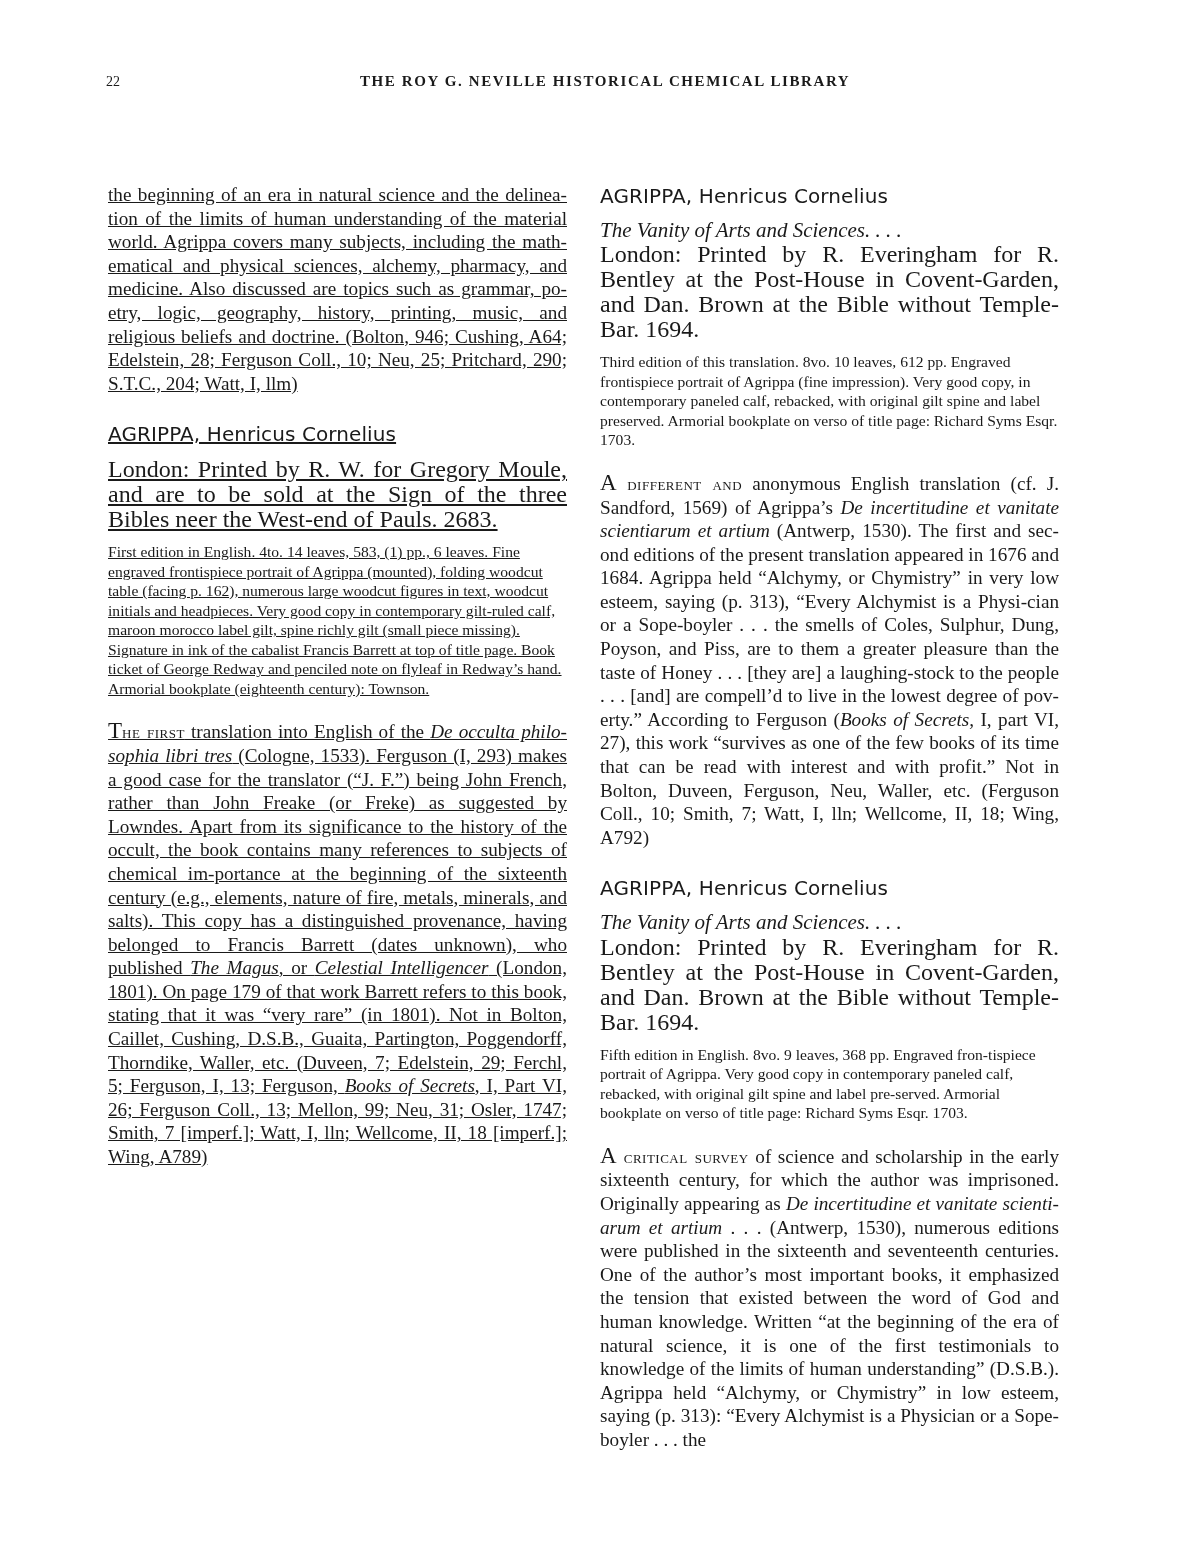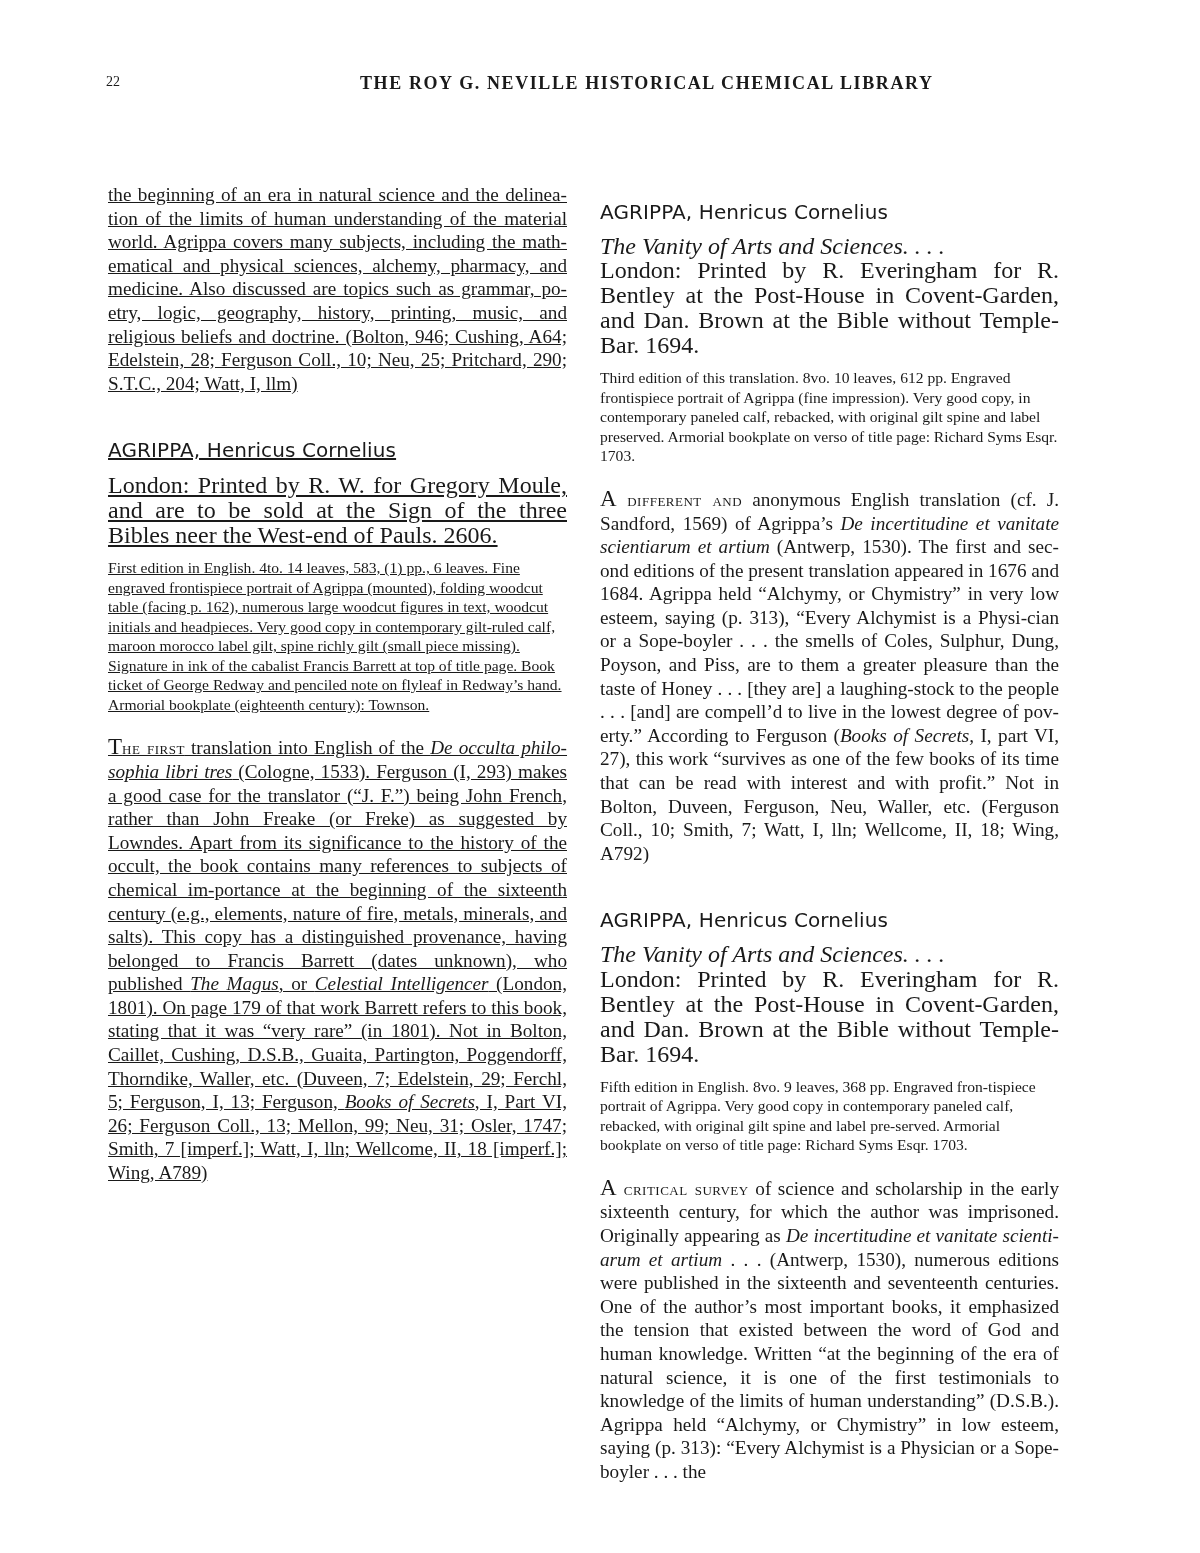--- a/index.html
+++ b/index.html
@@ -7,69 +7,69 @@
     width: 1200px; height: 1553px; position: relative; overflow: hidden;
     color: #1a1a1a;
     font-family: "Liberation Serif", "DejaVu Serif", serif;
   }
   .page-number {
     position: absolute; left: 106px; top: 70px;
     font-size: 14px; line-height: 24px;
   }
   .running-head {
     position: absolute; left: 360px; top: 73px;
-    font-size: 18px; letter-spacing: 1.6px; text-transform: uppercase;
+    font-size: 15px; letter-spacing: 1.6px; text-transform: uppercase;
     font-weight: 600;
   }
   .col {
     position: absolute; top: 183px; width: 459px;
   }
   .col-left { left: 108px; text-decoration: underline; }
   .col-right { left: 600px; }
   .body-text {
     font-size: 19.2px; line-height: 23.6px; text-align: justify;
     hyphens: manual; margin: 0;
   }
   .entry-heading {
     font-family: "DejaVu Sans", "Liberation Sans", sans-serif;
     font-size: 20px; line-height: 26px; margin: 0 0 10px 0; font-weight: normal;
     letter-spacing: 0.1px;
   }
   .title-italic {
-    font-style: italic; font-size: 24px; line-height: 23.4px; margin: 0;
+    font-style: italic; font-size: 21px; line-height: 23.4px; margin: 0;
   }
   .imprint {
     font-size: 24px; line-height: 25px; margin: 0; text-align: justify;
   }
   .desc {
     font-size: 15.6px; line-height: 19.5px; margin: 10px 0 0 0;
   }
   .commentary {
     font-size: 19.2px; line-height: 23.6px; text-align: justify; margin: 0;
   }
   .dropcap-first { font-size: 23px; }
   .smallcaps { font-variant: small-caps; letter-spacing: 0.5px; }
-  .entry { margin-top: 16px; }
+  .entry { margin-top: 0; }
   .gap-m { height: 21px; }
   .gap-l { height: 26px; }
   i { font-style: italic; }
 </style>
 </head>
 <body>
 
 <div class="page-number">22</div>
 <div class="running-head">THE ROY G. NEVILLE HISTORICAL CHEMICAL LIBRARY</div>
 
 <div class="col col-left">
   <p class="body-text">the beginning of an era in natural science and the delinea-tion of the limits of human understanding of the material world. Agrippa covers many subjects, including the math-ematical and physical sciences, alchemy, pharmacy, and medicine. Also discussed are topics such as grammar, po-etry, logic, geography, history, printing, music, and religious beliefs and doctrine. (Bolton, 946; Cushing, A64; Edelstein, 28; Ferguson Coll., 10; Neu, 25; Pritchard, 290; S.T.C., 204; Watt, I, llm)</p>
   <div class="gap-l"></div>
 
   <div class="entry">
     <h2 class="entry-heading">AGRIPPA, Henricus Cornelius</h2>
-    <p class="imprint">London: Printed by R. W. for Gregory Moule, and are to be sold at the Sign of the three Bibles neer the West-end of Pauls. 2606.</p>
+    <p class="imprint">London: Printed by R. W. for Gregory Moule, and are to be sold at the Sign of the three Bibles neer the West-end of Pauls. 2683.</p>
     <p class="desc">First edition in English. 4to. 14 leaves, 583, (1) pp., 6 leaves. Fine engraved frontispiece portrait of Agrippa (mounted), folding woodcut table (facing p. 162), numerous large woodcut figures in text, woodcut initials and headpieces. Very good copy in contemporary gilt-ruled calf, maroon morocco label gilt, spine richly gilt (small piece missing). Signature in ink of the cabalist Francis Barrett at top of title page. Book ticket of George Redway and penciled note on flyleaf in Redway’s hand. Armorial bookplate (eighteenth century): Townson.</p>
     <div class="gap-m"></div>
     <p class="commentary"><span class="dropcap-first">T</span><span class="smallcaps">he first</span><span> translation into English of the </span><i>De occulta philo-sophia libri tres</i><span> (Cologne, 1533). Ferguson (I, 293) makes a good case for the translator (“J. F.”) being John French, rather than John Freake (or Freke) as suggested by Lowndes. Apart from its significance to the history of the occult, the book contains many references to subjects of chemical im-portance at the beginning of the sixteenth century (e.g., elements, nature of fire, metals, minerals, and salts). This copy has a distinguished provenance, having belonged to Francis Barrett (dates unknown), who published </span><i>The Magus</i><span>, or </span><i>Celestial Intelligencer</i><span> (London, 1801). On page 179 of that work Barrett refers to this book, stating that it was “very rare” (in 1801). Not in Bolton, Caillet, Cushing, D.S.B., Guaita, Partington, Poggendorff, Thorndike, Waller, etc. (Duveen, 7; Edelstein, 29; Ferchl, 5; Ferguson, I, 13; Ferguson, </span><i>Books of Secrets</i><span>, I, Part VI, 26; Ferguson Coll., 13; Mellon, 99; Neu, 31; Osler, 1747; Smith, 7 [imperf.]; Watt, I, lln; Wellcome, II, 18 [imperf.]; Wing, A789)</span></p>
   </div>
 </div>
 
 <div class="col col-right">
   <div class="entry">
     <h2 class="entry-heading">AGRIPPA, Henricus Cornelius</h2>
     <p class="title-italic">The Vanity of Arts and Sciences. . . .</p>

